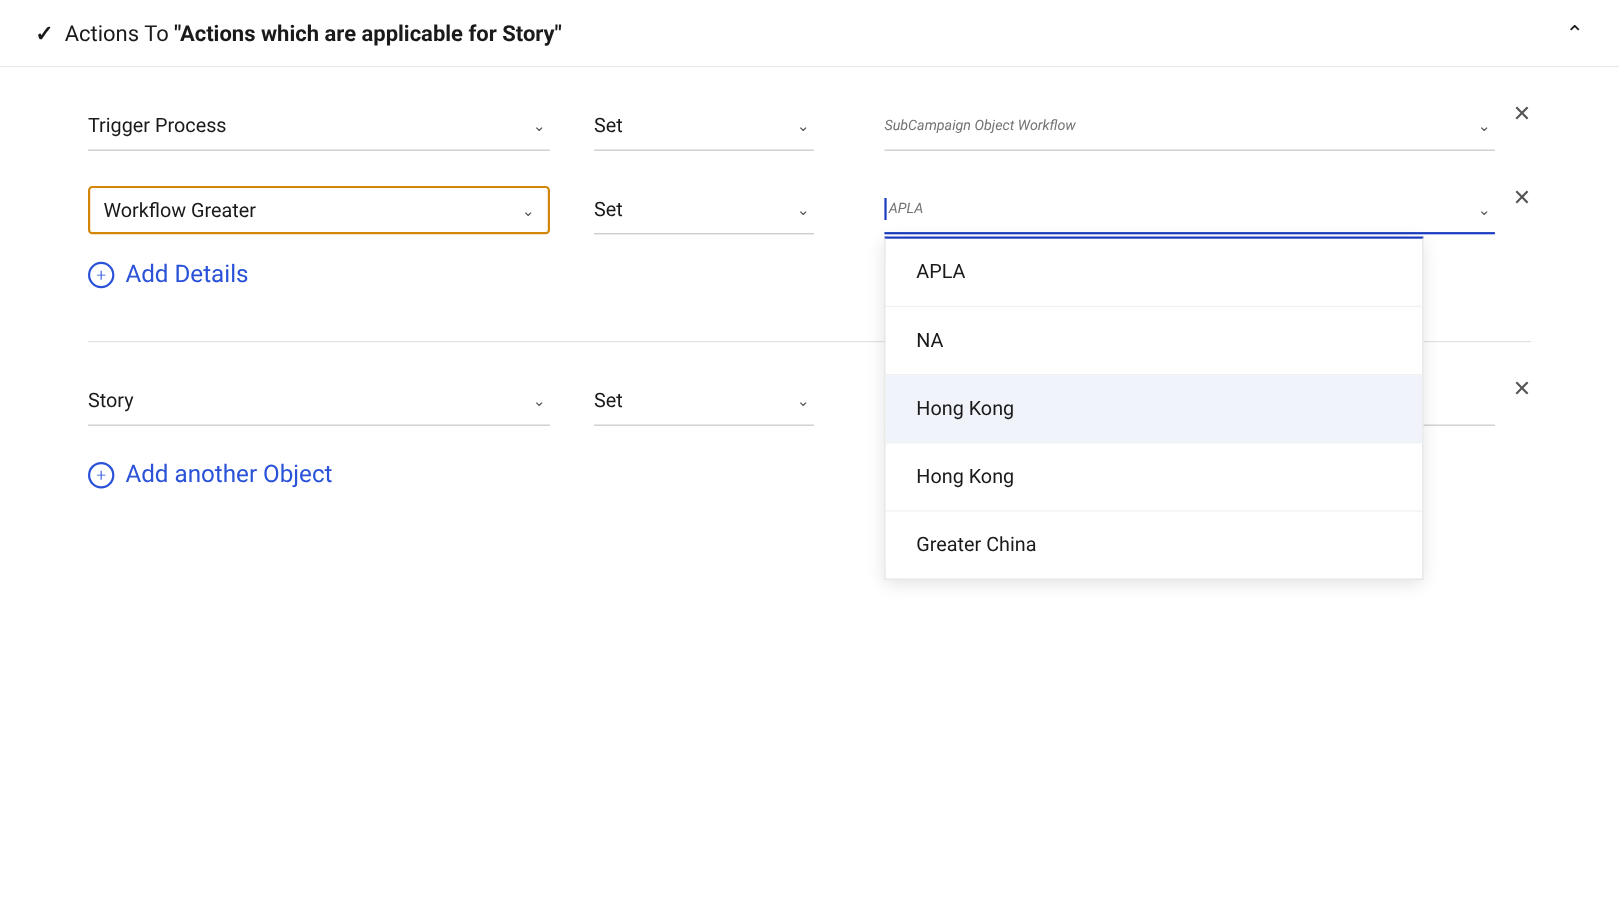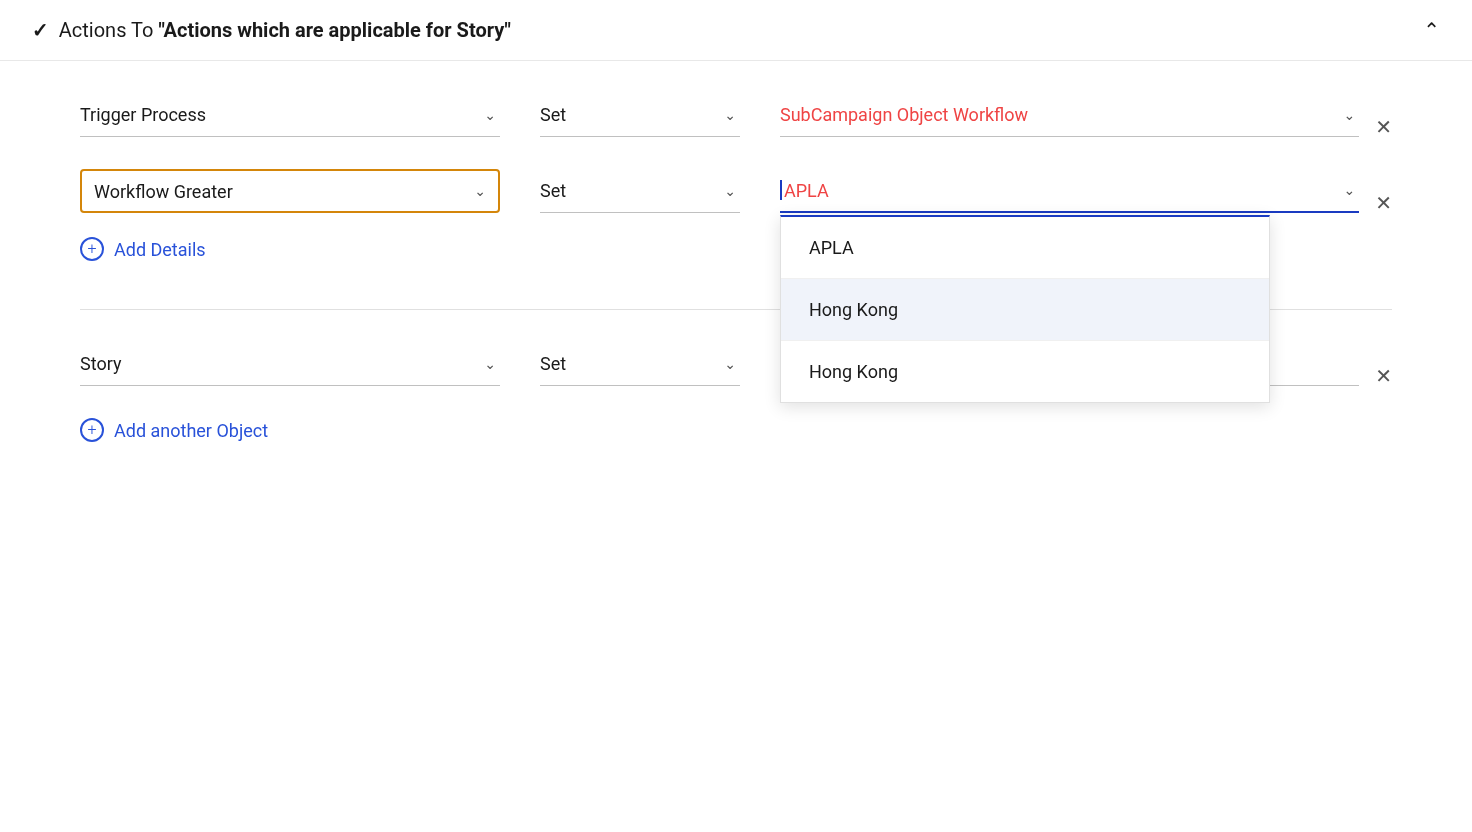--- a/index.html
+++ b/index.html
@@ -62,21 +62,21 @@
     }
 
     
     .main-content {
       padding: 32px 80px;
     }
 
     
     .action-row {
       display: flex;
-      align-items: flex-end;
+      align-items: flex-start;
       gap: 0;
       margin-bottom: 32px;
       position: relative;
     }
 
     .field-select {
       display: flex;
       align-items: center;
       justify-content: space-between;
       border-bottom: 1.5px solid #c0c0c0;
@@ -104,21 +104,21 @@
       margin-left: 12px;
     }
 
     .col-process {
       width: 420px;
       margin-right: 40px;
     }
 
     .col-set {
       width: 200px;
-      margin-right: 40px;
+      margin-right: 64px;
     }
 
     .col-value {
       flex: 1;
       position: relative;
     }
 
     .col-value-inner {
       display: flex;
       align-items: center;
@@ -126,23 +126,24 @@
       padding: 8px 4px 8px 0;
       min-height: 44px;
       position: relative;
     }
 
     .col-value-inner.open {
       border-bottom: 2px solid #1a3bc1;
     }
 
     .col-value-text {
-      font-size: 18px;
-      color: #ef4444;
+      font-size: 13px;
+      color: #737373;
       flex: 1;
+      font-style: italic;
     }
 
     .col-value-caret {
       width: 2px;
       height: 20px;
       background: #1a3bc1;
       display: inline-block;
       margin-right: 2px;
       animation: blink 1s step-end infinite;
     }
@@ -185,21 +186,21 @@
       justify-content: center;
       color: #2952d9;
       font-size: 16px;
       font-weight: 300;
       line-height: 1;
       cursor: pointer;
       flex-shrink: 0;
     }
 
     .add-link {
-      font-size: 18px;
+      font-size: 22px;
       color: #2952d9;
       cursor: pointer;
       font-weight: 400;
     }
 
     
     .section-divider {
       border: none;
       border-top: 1px solid #e0e0e0;
       margin: 0 0 32px 0;
@@ -304,22 +305,24 @@
 
       <div class="col-value dropdown-container">
         <div class="col-value-inner open">
           <span class="col-value-caret"></span>
           <span class="col-value-text">APLA</span>
           <span class="col-value-chevron">⌄</span>
         </div>
 
         <div class="dropdown-menu">
           <div class="dropdown-item">APLA</div>
+          <div class="dropdown-item">NA</div>
           <div class="dropdown-item hovered">Hong Kong</div>
           <div class="dropdown-item">Hong Kong</div>
+          <div class="dropdown-item">Greater China</div>
         </div>
       </div>
 
       <span class="close-btn">✕</span>
     </div>
 
     <div class="add-details-row">
       <div class="add-icon">+</div>
       <span class="add-link">Add Details</span>
     </div>

